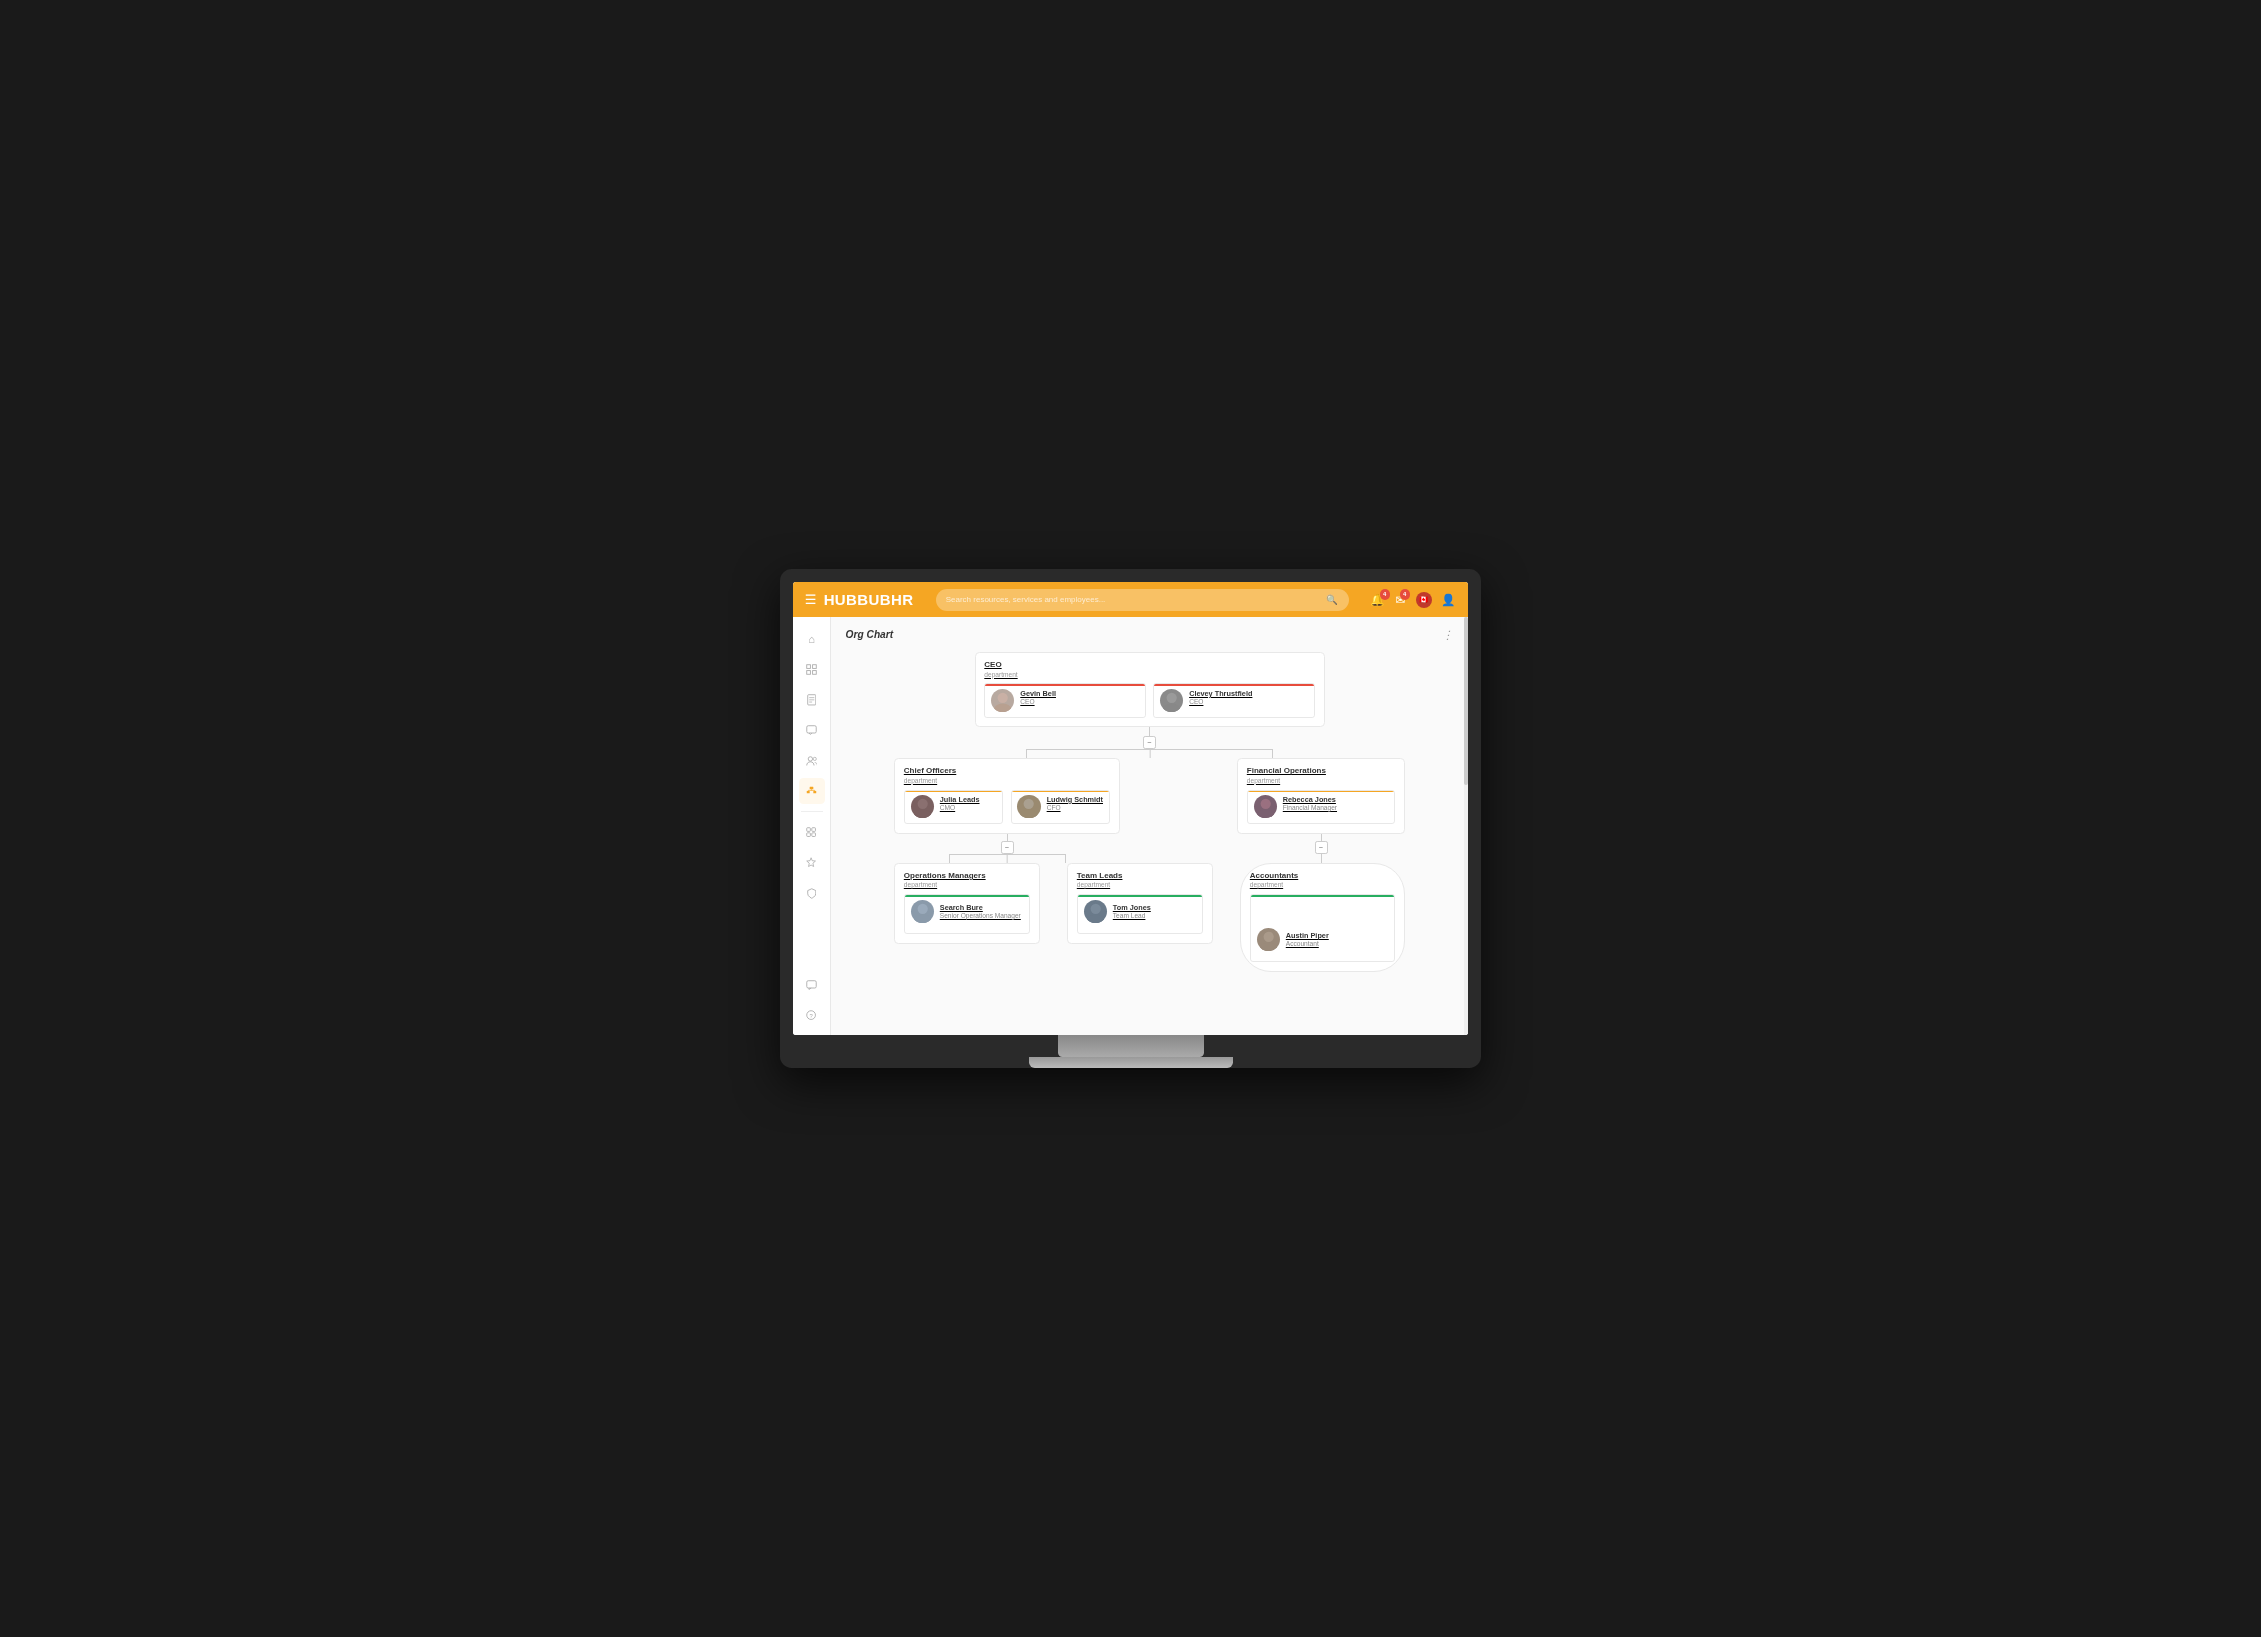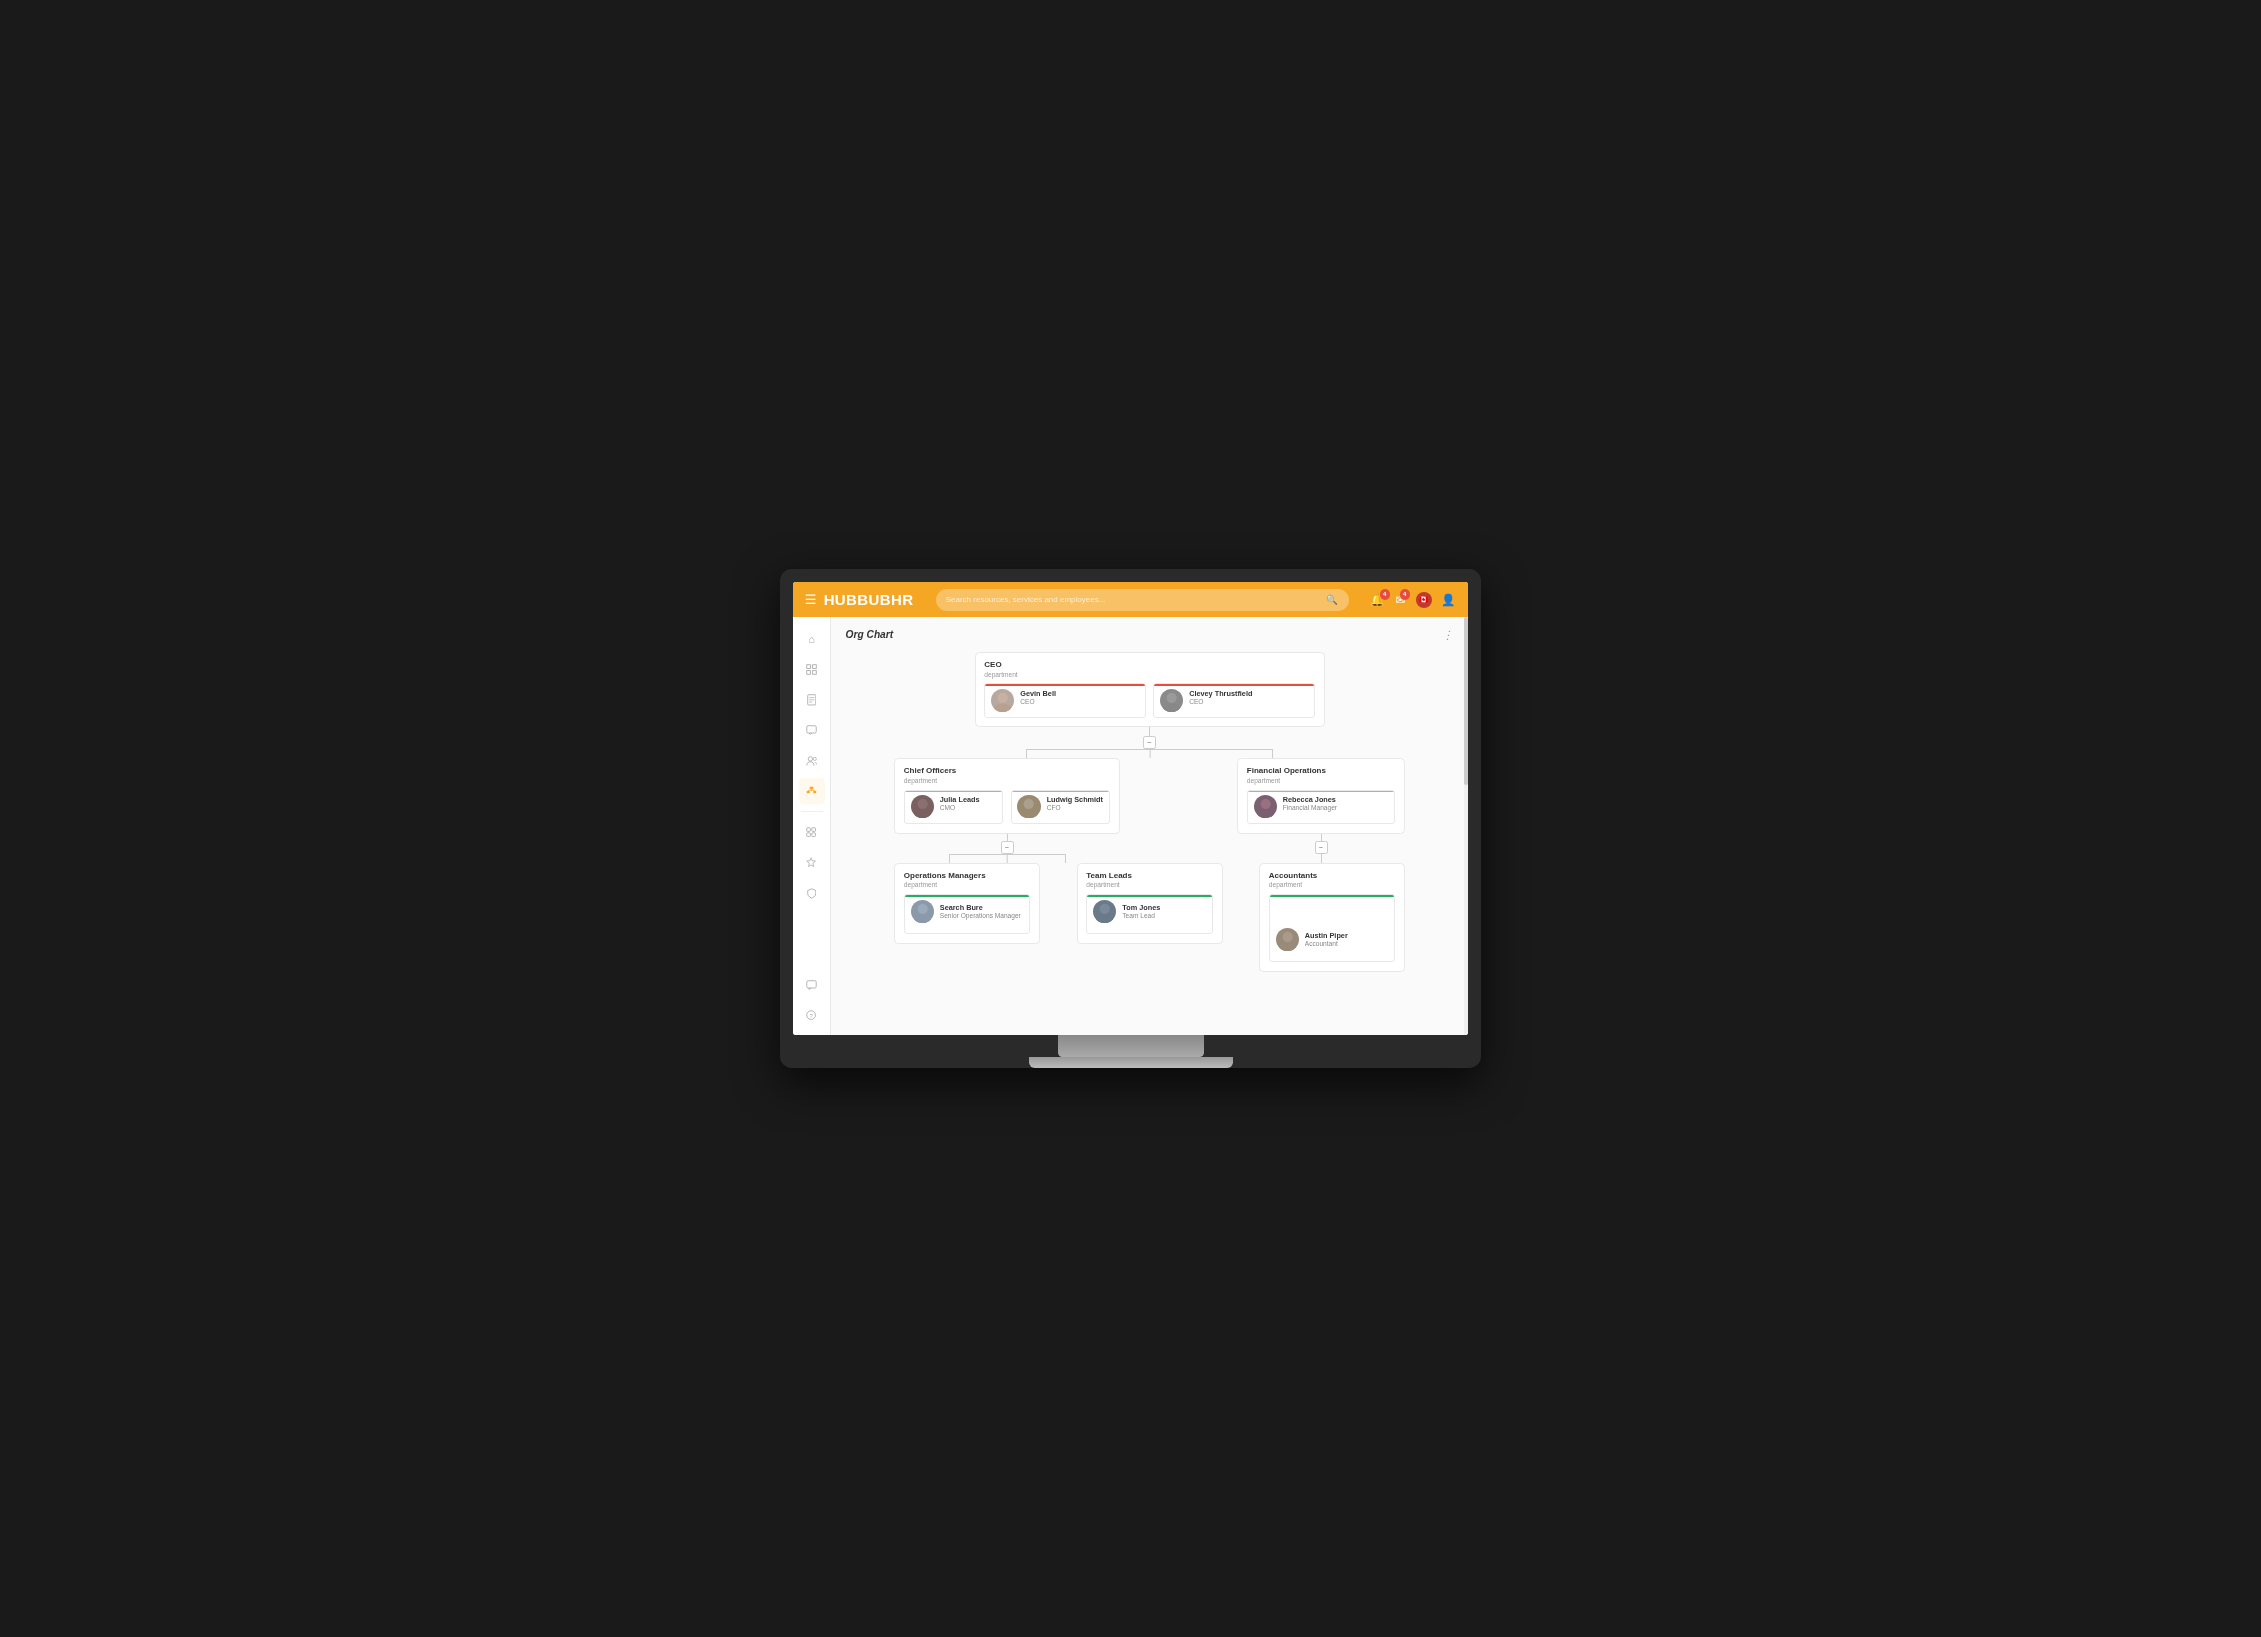--- a/index.html
+++ b/index.html
@@ -201,20 +201,21 @@
       gap: 0;
     }
 
     
     .dept-card {
       background: #fff;
       border: 0.7px solid #e8e8e8;
       border-radius: 4.4px;
       padding: 7.3px 8.8px 8.8px 8.8px;
       position: relative;
+      text-decoration: underline;
     }
     .dept-label {
       font-size: 8px;
       font-weight: 700;
       color: #333;
       margin-bottom: 1.5px;
     }
     .dept-type {
       font-size: 6.6px;
       color: #999;
@@ -595,21 +596,21 @@
                     </div>
                     <div class="emp-info">
                       <span class="emp-name">Tom Jones</span>
                       <span class="emp-role">Team Lead</span>
                     </div>
                   </div>
                 </div>
               </div>
             </div>
 
-            <div class="dept-card" style="width:146px;">
+            <div class="dept-card" style="width:165px;border-radius:31px;">
               <div class="dept-label">Accountants</div>
               <div class="dept-type">department</div>
               <div class="dept-employees">
                 <div class="emp-card green" style="flex-direction:column; align-items:flex-start; padding-bottom:10.2px;">
                   <div style="display:flex; align-items:center; gap:5.8px;margin-top:28px;">
                     <div class="emp-avatar avatar-austin">
                       <svg width="23.4" height="23.4" viewBox="0 0 32 32">
                           <circle cx="16" cy="12" r="7" fill="#aa9a8a"></circle>
                           <ellipse cx="16" cy="28" rx="12" ry="8" fill="#9a8a7a"></ellipse>
                         </svg>

